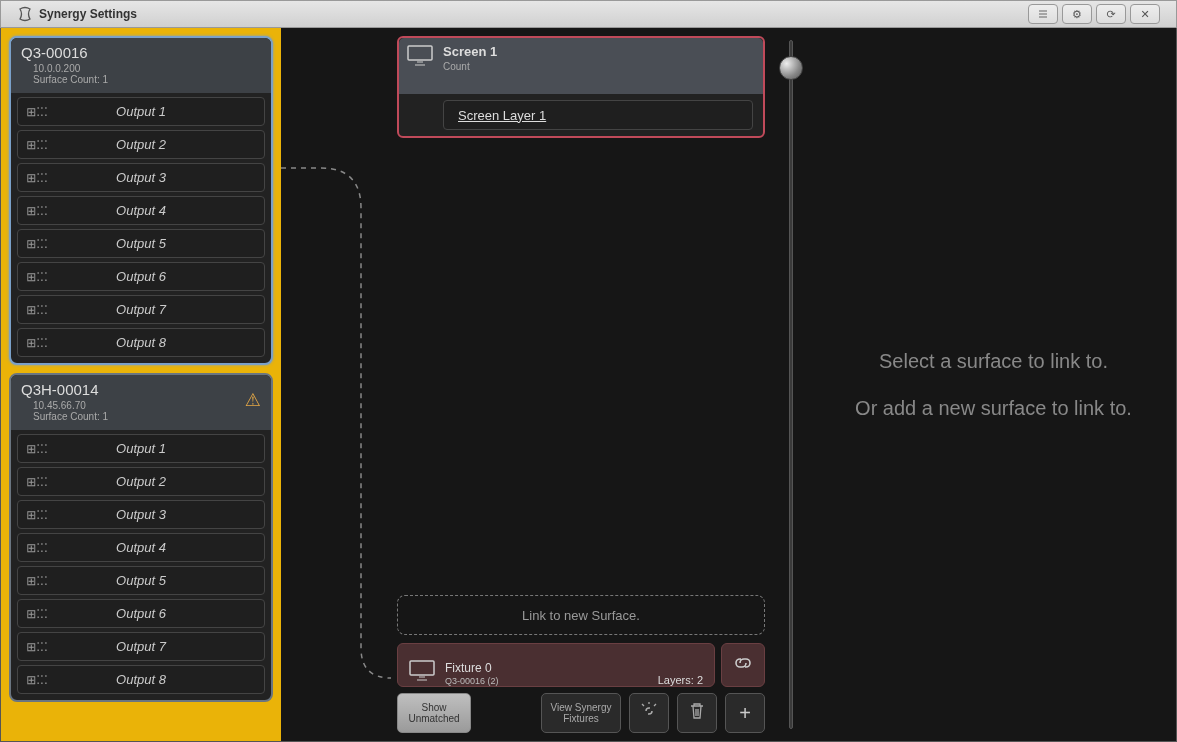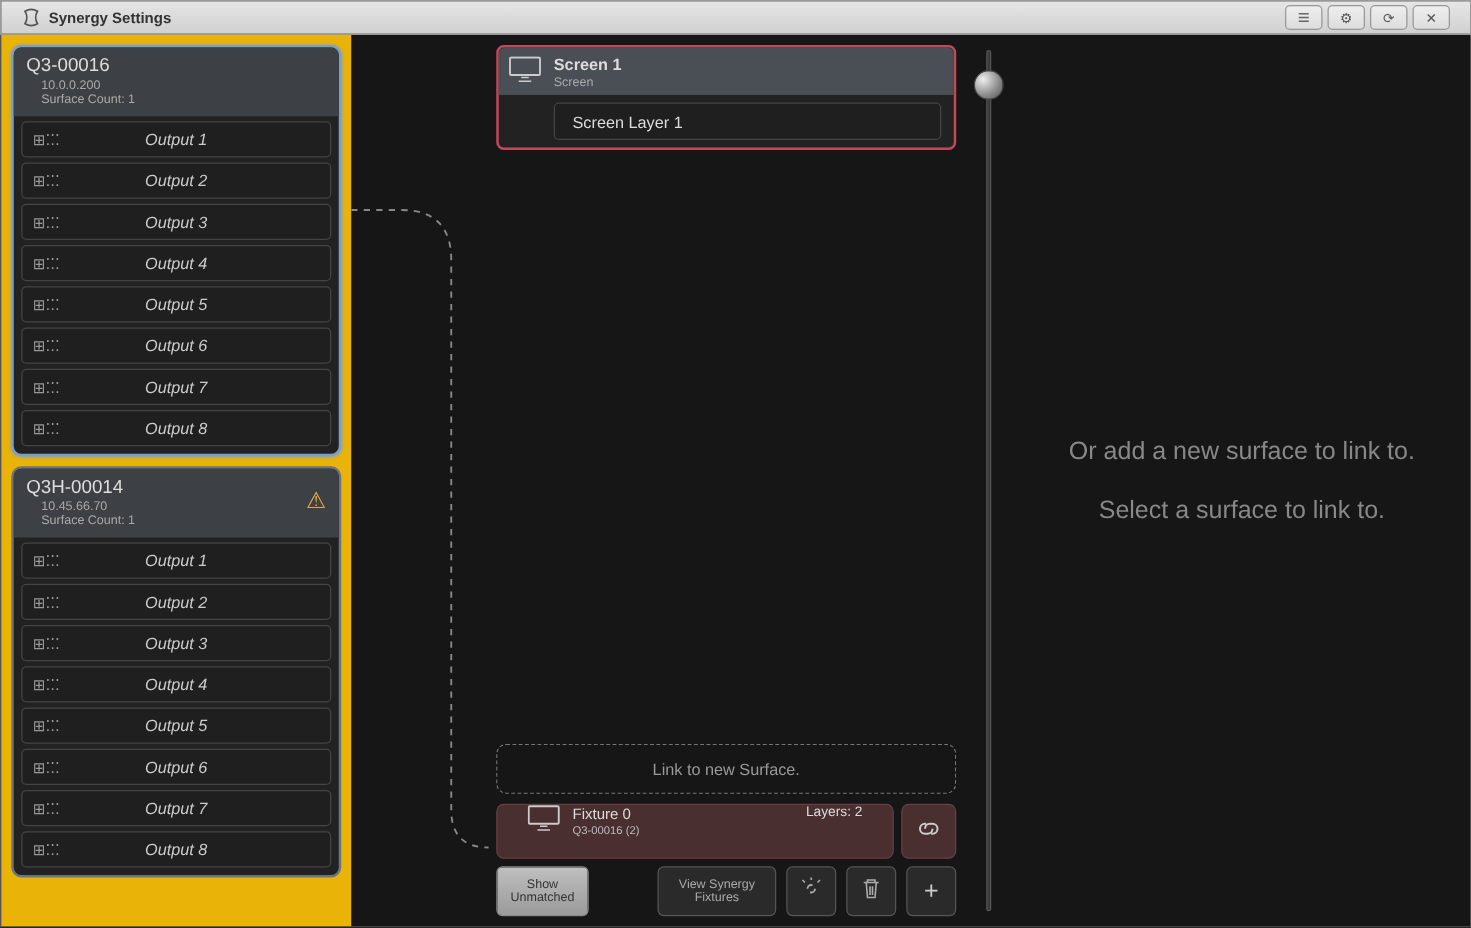--- a/index.html
+++ b/index.html
@@ -138,21 +138,21 @@
 .screen-card {
   border: 2px solid #c04a5a;
   border-radius: 6px;
   background: #222;
   margin: 0 6px;
   padding: 0 0 6px 0;
 }
 .screen-header {
   background: #4a4e55;
   border-radius: 5px 5px 0 0;
-  padding: 6px 10px 4px 8px;
+  padding: 6px 10px 22px 8px;
   display: flex;
   align-items: center;
 }
 .monitor-icon {
   width: 30px;
   color: #ccc;
   margin-right: 6px;
 }
 .screen-name { font-size: 13px; color: #ddd; font-weight: bold; }
 .screen-sub  { font-size: 10px; color: #aaa; margin-top: 2px; }
@@ -160,20 +160,21 @@
   margin: 6px 10px 0 44px;
   background: #1f1f1f;
   border: 1px solid #444;
   border-radius: 4px;
   height: 30px;
   display: flex;
   align-items: center;
   padding-left: 14px;
   font-size: 13px;
   color: #ddd;
+  text-decoration: underline;
 }
 .mid-spacer { flex: 1; }
 .link-drop {
   margin: 0 6px 8px 6px;
   height: 40px;
   border: 1.5px dashed #777;
   border-radius: 8px;
   display: flex;
   align-items: center;
   justify-content: center;
@@ -185,22 +186,22 @@
   gap: 6px;
   margin: 0 6px 6px 6px;
 }
 .fixture-card {
   flex: 1;
   background: #4a2f31;
   border: 1px solid #6a3f42;
   border-radius: 6px;
   height: 44px;
   display: flex;
-  align-items: flex-start;
-  padding: 0 24px;
+  align-items: flex-end;
+  padding: 0 11px;
 }
 .fixture-text { flex: 1; }
 .fixture-name { font-size: 12px; color: #ddd; }
 .fixture-sub  { font-size: 9px;  color: #bbb; margin-top: 1px;}
 .fixture-layers { font-size: 11px; color: #ddd; }
 .link-btn {
   width: 44px; height: 44px;
   background: #4a2f31;
   border: 1px solid #6a3f42;
   border-radius: 6px;
@@ -382,21 +383,21 @@
     <div class="screen-card">
       <div class="screen-header">
         <div class="monitor-icon">
           <svg width="26" height="22" viewBox="0 0 26 22">
               <rect x="1" y="1" width="24" height="14" rx="1" fill="none" stroke="#ccc" stroke-width="1.5"></rect>
               <path d="M10 17h6M8 20h10" stroke="#ccc" stroke-width="1.2"></path>
             </svg>
         </div>
         <div>
           <div class="screen-name">Screen 1</div>
-          <div class="screen-sub">Screen</div>
+          <div class="screen-sub">Count</div>
         </div>
       </div>
       <div class="layer-item">
           <span>Screen Layer 1</span>
         </div>
     </div>
 
     <div class="mid-spacer"></div>
 
     <div class="link-drop">
@@ -425,21 +426,21 @@
         </span>
       </div>
     </div>
 
     <div class="bottom-row">
       <div class="bbtn light" style="width:74px">
         <span>Show</span>
         <span>Unmatched</span>
       </div>
       <div style="flex:1"></div>
-      <div class="bbtn" style="width:95px">
+      <div class="bbtn" style="width:80px">
         <span>View Synergy</span>
         <span>Fixtures</span>
       </div>
       <div class="bbtn icon">
         <span>
           <svg width="20" height="20" viewBox="0 0 20 20">
               <path d="M7 10a3 3 0 0 1 3-3h1M13 10a3 3 0 0 1-3 3H9" fill="none" stroke="#aaa" stroke-width="1.5"></path>
               <path d="M5 5l-2-2M15 5l2-2M10 3V1" stroke="#aaa" stroke-width="1.3"></path>
             </svg>
         </span>
@@ -456,17 +457,17 @@
       </div>
     </div>
   </div>
 
   <div class="slider-col">
     <div class="slider-track"></div>
     <div class="slider-knob" style="top:28px"></div>
   </div>
 
   <div class="right-panel">
+    <div class="right-msg">Select a surface to link to.</div>
     <div class="right-msg">Or add a new surface to link to.</div>
-    <div class="right-msg">Select a surface to link to.</div>
   </div>
 
 </div>
 
 </body></html>

